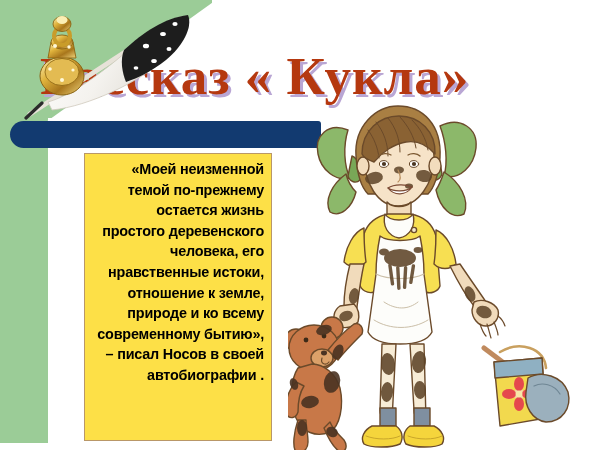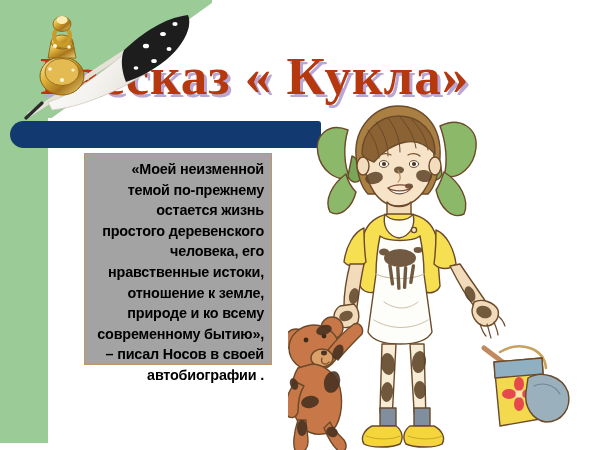--- a/index.html
+++ b/index.html
@@ -76,22 +76,22 @@
 
   
   .decor-quill { position:absolute; left: 18px; top: 2px; width: 200px; height: 118px; z-index: 7; }
 
   
   .quote-box {
     position: absolute;
     left: 84px;
     top: 153px;
     width: 188px;
-    height: 212px;
-    background: #a3a3a3;
+    height: 288px;
+    background: #fde047;
     border: 1px solid #b99768;
     box-sizing: border-box;
     z-index: 5;
   }
   .quote-text {
     margin: 0;
     padding: 5px 7px 0 7px;
     font-family: "Liberation Sans", sans-serif;
     font-weight: bold;
     font-size: 14.4px;

